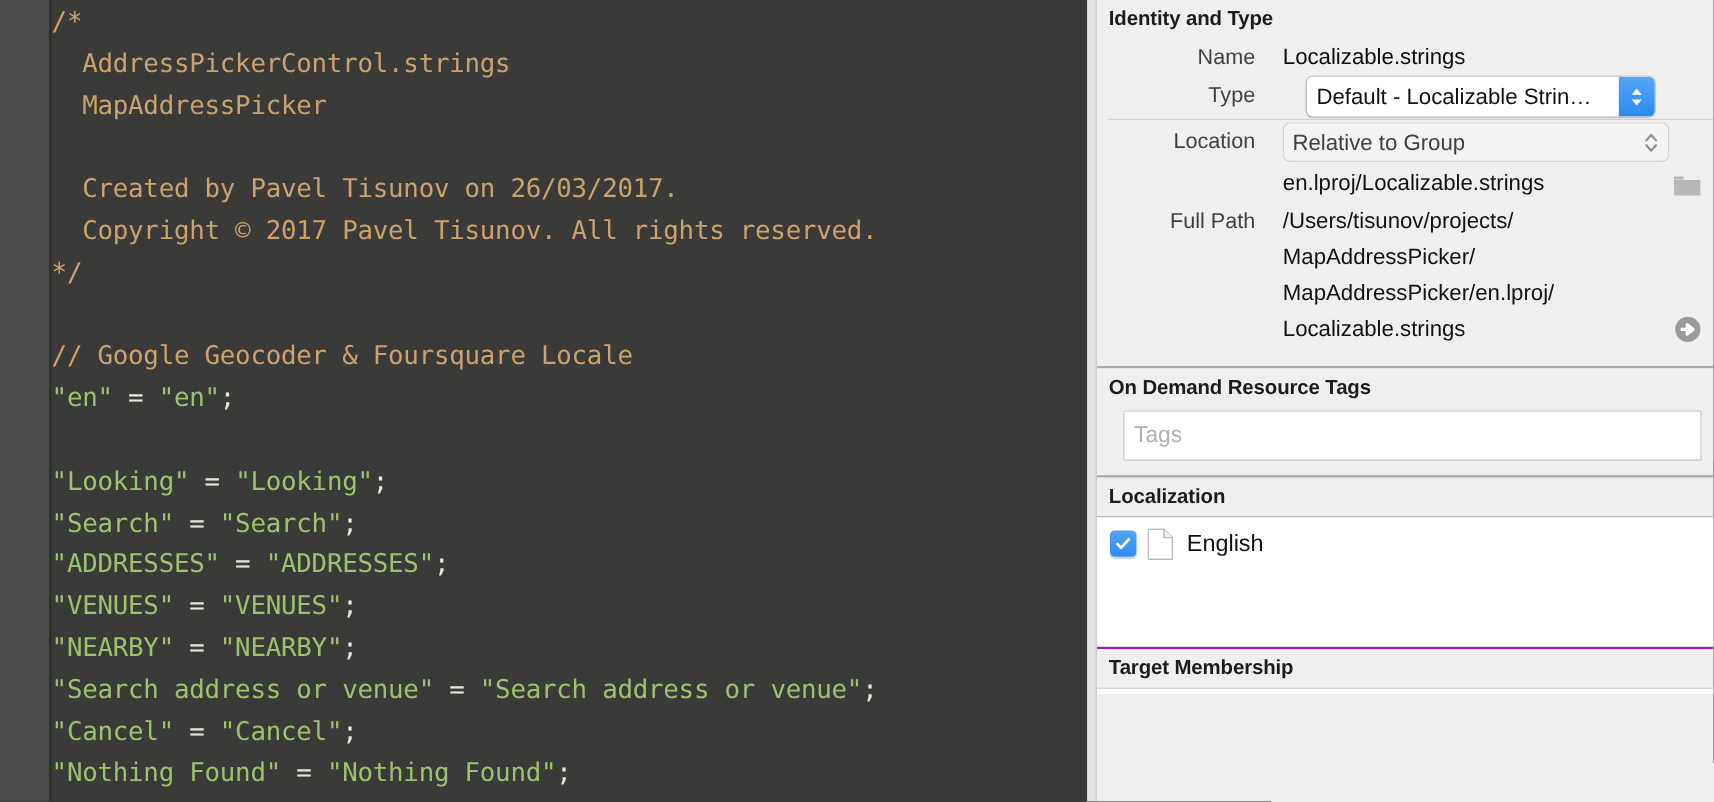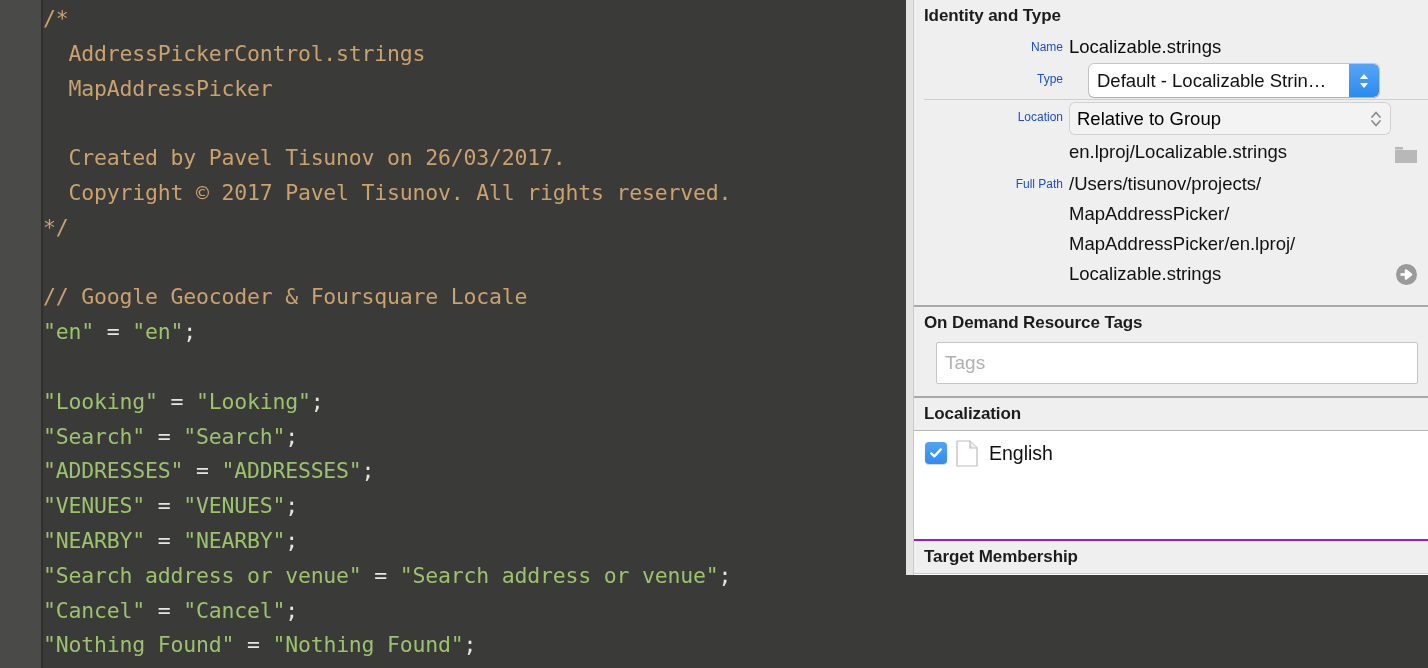--- a/index.html
+++ b/index.html
@@ -68,21 +68,21 @@
     position: absolute;
     right: 0; top: 0;
     width: 0px;
     height: 668px;
   }
 
   
   .inspector {
     position: relative;
     width: 522px;
-    height: 575px;
+    height: 668px;
     flex: 0 0 522px;
     background: #efefef;
     overflow: hidden;
     display: flex;
     flex-direction: column;
   }
   .insp-scroll-strip {
     position: absolute;
     left: 0; top: 0;
     width: 7px;
@@ -128,23 +128,23 @@
   .row {
     display: flex;
     align-items: flex-start;
     padding: 0 10px 0 0;
     margin-bottom: 2px;
   }
   .row-label {
     width: 155px;
     flex: 0 0 155px;
     text-align: right;
-    padding-right: 6px;
-    color: #1d4ed8;
-    font-size: 12px;
+    padding-right: 23px;
+    color: #404040;
+    font-size: 18px;
     line-height: 30px;
     box-sizing: border-box;
   }
   .row-value {
     flex: 1 1 auto;
     font-size: 18.5px;
     line-height: 30px;
     color: #0c0c0c;
     min-width: 0;
   }
@@ -183,21 +183,21 @@
   .popup-flat {
     display: flex;
     align-items: stretch;
     height: 33px;
     border-radius: 6px;
     background: #f3f3f3;
     box-shadow: inset 0 0 0 1px #d2d2d2;
     overflow: hidden;
     width: 322px;
   }
-  .popup-flat .popup-text { color: #000000; }
+  .popup-flat .popup-text { color: #404040; }
   .stepper-grey {
     flex: 0 0 30px;
     display: flex;
     align-items: center;
     justify-content: center;
   }
 
   .path-line {
     font-size: 18.5px;
     line-height: 30px;

